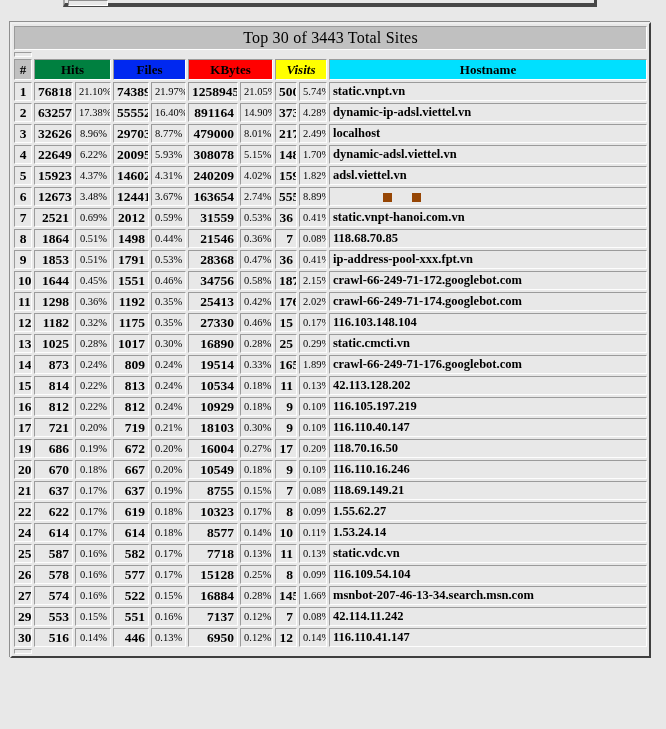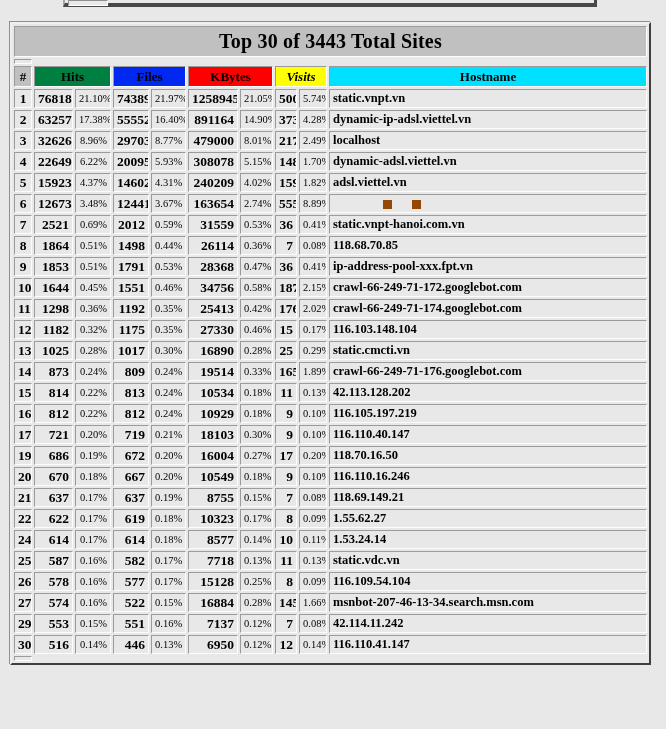--- a/index.html
+++ b/index.html
@@ -27,22 +27,22 @@
   table.main{
     width:100%;table-layout:fixed;
     border-collapse:separate;border-spacing:2px;
     background:#E8E8E8;
     border:2px solid;border-color:#efefef #3f3f3f #3f3f3f #efefef;
     box-shadow:-1px -1px 0 #8f8f8f;
   }
   th,td{box-sizing:border-box;overflow:hidden;white-space:nowrap;}
   .cellb{border:1px solid;border-color:#9b9b9b #fdfdfd #fdfdfd #9b9b9b;}
   .title{
-    text-align:center;font-size:20px;font-weight:bold;
-    height:31px;padding:1px;letter-spacing:.2px;
+    text-align:center;font-size:16px;font-weight:normal;
+    height:24px;padding:1px;letter-spacing:.2px;
   }
   .sp{height:5px;padding:0;}
   .hdr th{font-size:13px;font-weight:bold;height:21px;padding:1px 2px;text-align:center;}
   .row th,.row td{height:19px;padding:0 3px;background:#E8E8E8;}
   .rank{font-weight:bold;font-size:13.5px;text-align:center;padding:0 1px;}
   .num{font-weight:bold;font-size:13.5px;text-align:right;}
   .pct{font-size:10.5px;text-align:right;padding:0 2px;}
   .host{font-size:12.5px;text-align:left;font-weight:bold;}
   .broken-img{
     display:inline-block;width:9px;height:9px;
@@ -171,21 +171,21 @@
     <td class="num cellb">36</td>
     <td class="pct cellb">0.41%</td>
     <td class="host cellb">static.vnpt-hanoi.com.vn</td>
   </tr>
         <tr class="row">
     <th class="rank cellb">8</th>
     <td class="num cellb">1864</td>
     <td class="pct cellb">0.51%</td>
     <td class="num cellb">1498</td>
     <td class="pct cellb">0.44%</td>
-    <td class="num cellb">26114</td>
+    <td class="num cellb">21546</td>
     <td class="pct cellb">0.36%</td>
     <td class="num cellb">7</td>
     <td class="pct cellb">0.08%</td>
     <td class="host cellb">118.68.70.85</td>
   </tr>
         <tr class="row">
     <th class="rank cellb">9</th>
     <td class="num cellb">1853</td>
     <td class="pct cellb">0.51%</td>
     <td class="num cellb">1791</td>

